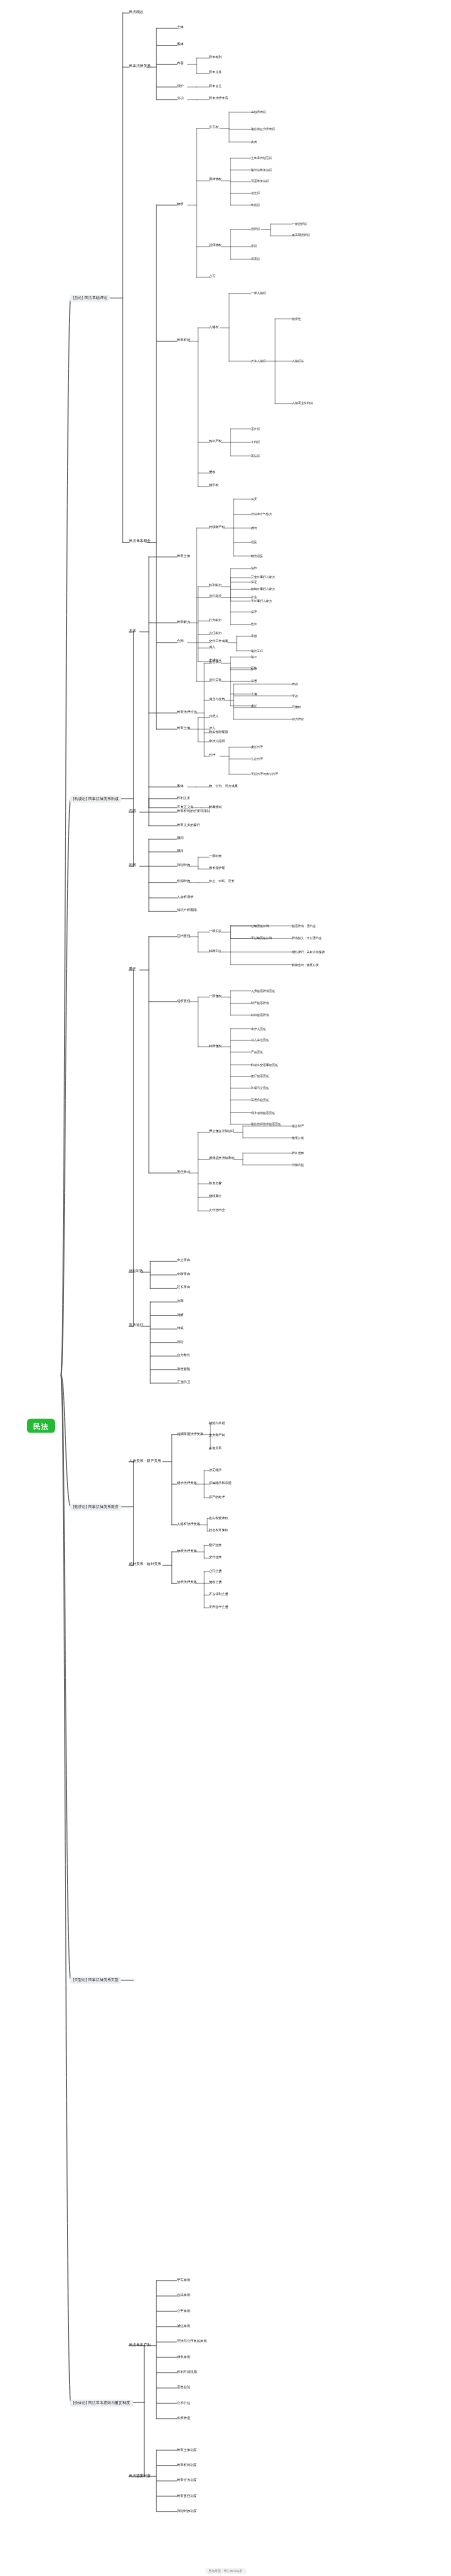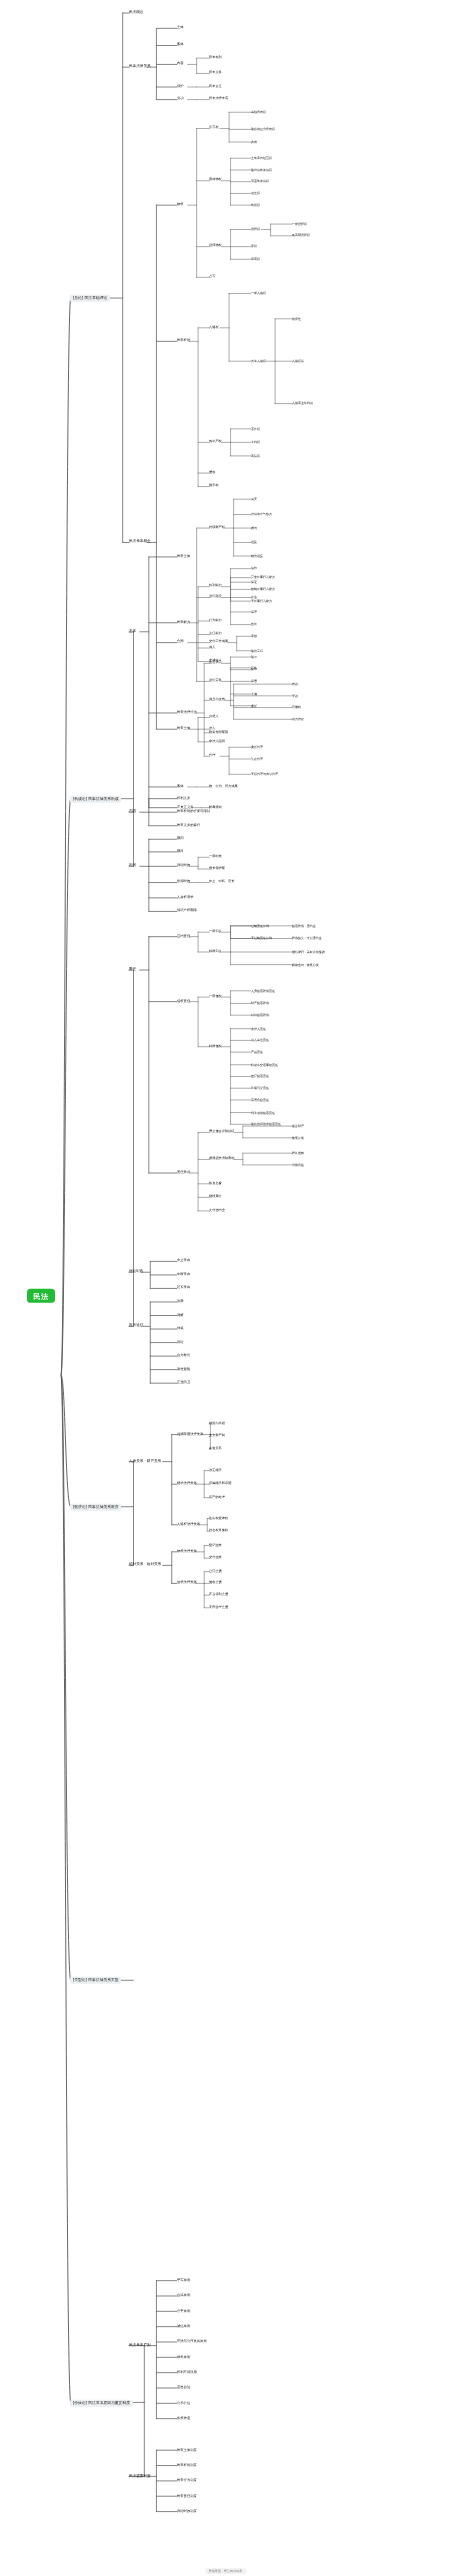--- a/index.html
+++ b/index.html
@@ -329,21 +329,21 @@
       <path d="M173.4 2681 L196 2681" fill="none" stroke="#555555" stroke-width="0.8" stroke-linecap="round"></path>
       <path d="M163.4 2745 L173.4 2745" fill="none" stroke="#555555" stroke-width="0.8" stroke-linecap="round"></path>
       <path d="M173.4 2716 L173.4 2784" fill="none" stroke="#555555" stroke-width="0.8" stroke-linecap="round"></path>
       <path d="M173.4 2716 L196 2716" fill="none" stroke="#555555" stroke-width="0.8" stroke-linecap="round"></path>
       <path d="M173.4 2733 L196 2733" fill="none" stroke="#555555" stroke-width="0.8" stroke-linecap="round"></path>
       <path d="M173.4 2750 L196 2750" fill="none" stroke="#555555" stroke-width="0.8" stroke-linecap="round"></path>
       <path d="M173.4 2767 L196 2767" fill="none" stroke="#555555" stroke-width="0.8" stroke-linecap="round"></path>
       <path d="M173.4 2784 L196 2784" fill="none" stroke="#555555" stroke-width="0.8" stroke-linecap="round"></path>
     </svg>
   <div id="nodes">
-      <div class="node root" style="left: 27px; top: 1296px;">民法</div>
+      <div class="node root" style="left: 27px; top: 1426px;">民法</div>
       <div class="node lvl2" style="left: 70px; top: 298px;">[总论] 民法基础理论</div>
       <div class="node lvl3" style="left: 129px; top: 12.6px;">民法概述</div>
       <div class="node lvl3" style="left: 129px; top: 67px;">民事法律关系</div>
       <div class="node lvl4" style="left: 177px; top: 28px;">主体</div>
       <div class="node lvl4" style="left: 177px; top: 45px;">客体</div>
       <div class="node lvl4" style="left: 177px; top: 64px;">内容</div>
       <div class="node lvl5" style="left: 209px; top: 58px;">民事权利</div>
       <div class="node lvl5" style="left: 209px; top: 73px;">民事义务</div>
       <div class="node lvl4" style="left: 177px; top: 87px;">保护</div>
       <div class="node lvl5" style="left: 209px; top: 87px;">民事责任</div>

